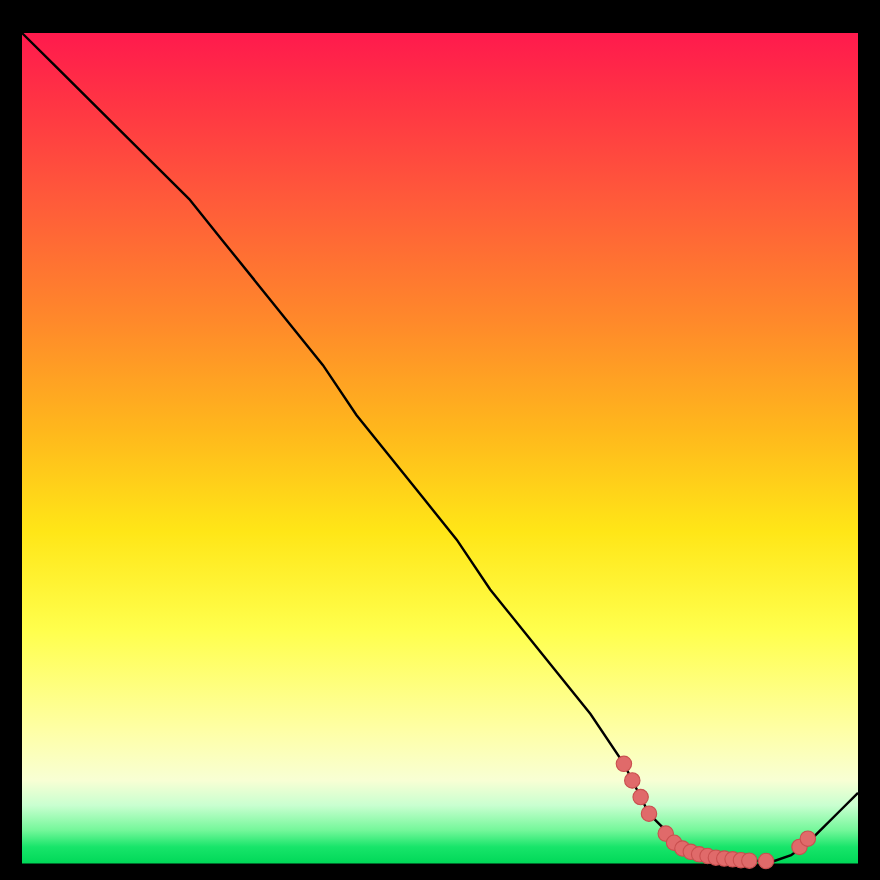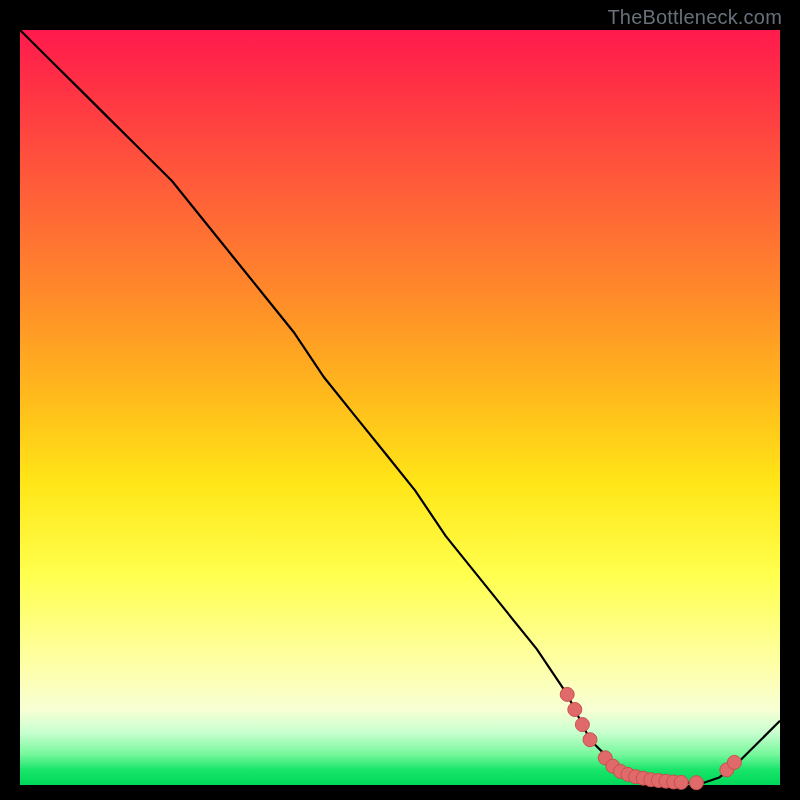--- a/index.html
+++ b/index.html
@@ -71,14 +71,13 @@
           <circle cx="638.4" cy="750.5" r="7" fill="#e06a6a" stroke="#c94f4f" stroke-width="1"></circle>
           <circle cx="646.0" cy="751.2" r="7" fill="#e06a6a" stroke="#c94f4f" stroke-width="1"></circle>
           <circle cx="653.6" cy="752.0" r="7" fill="#e06a6a" stroke="#c94f4f" stroke-width="1"></circle>
           <circle cx="661.2" cy="752.4" r="7" fill="#e06a6a" stroke="#c94f4f" stroke-width="1"></circle>
           <circle cx="676.4" cy="752.7" r="7" fill="#e06a6a" stroke="#c94f4f" stroke-width="1"></circle>
           <circle cx="706.8" cy="739.9" r="7" fill="#e06a6a" stroke="#c94f4f" stroke-width="1"></circle>
           <circle cx="714.4" cy="732.4" r="7" fill="#e06a6a" stroke="#c94f4f" stroke-width="1"></circle>
         </g>
     </svg>
   </div>
-  <div class="attribution">TheBottleneck.com</div>
 </div>
 
 </body></html>

